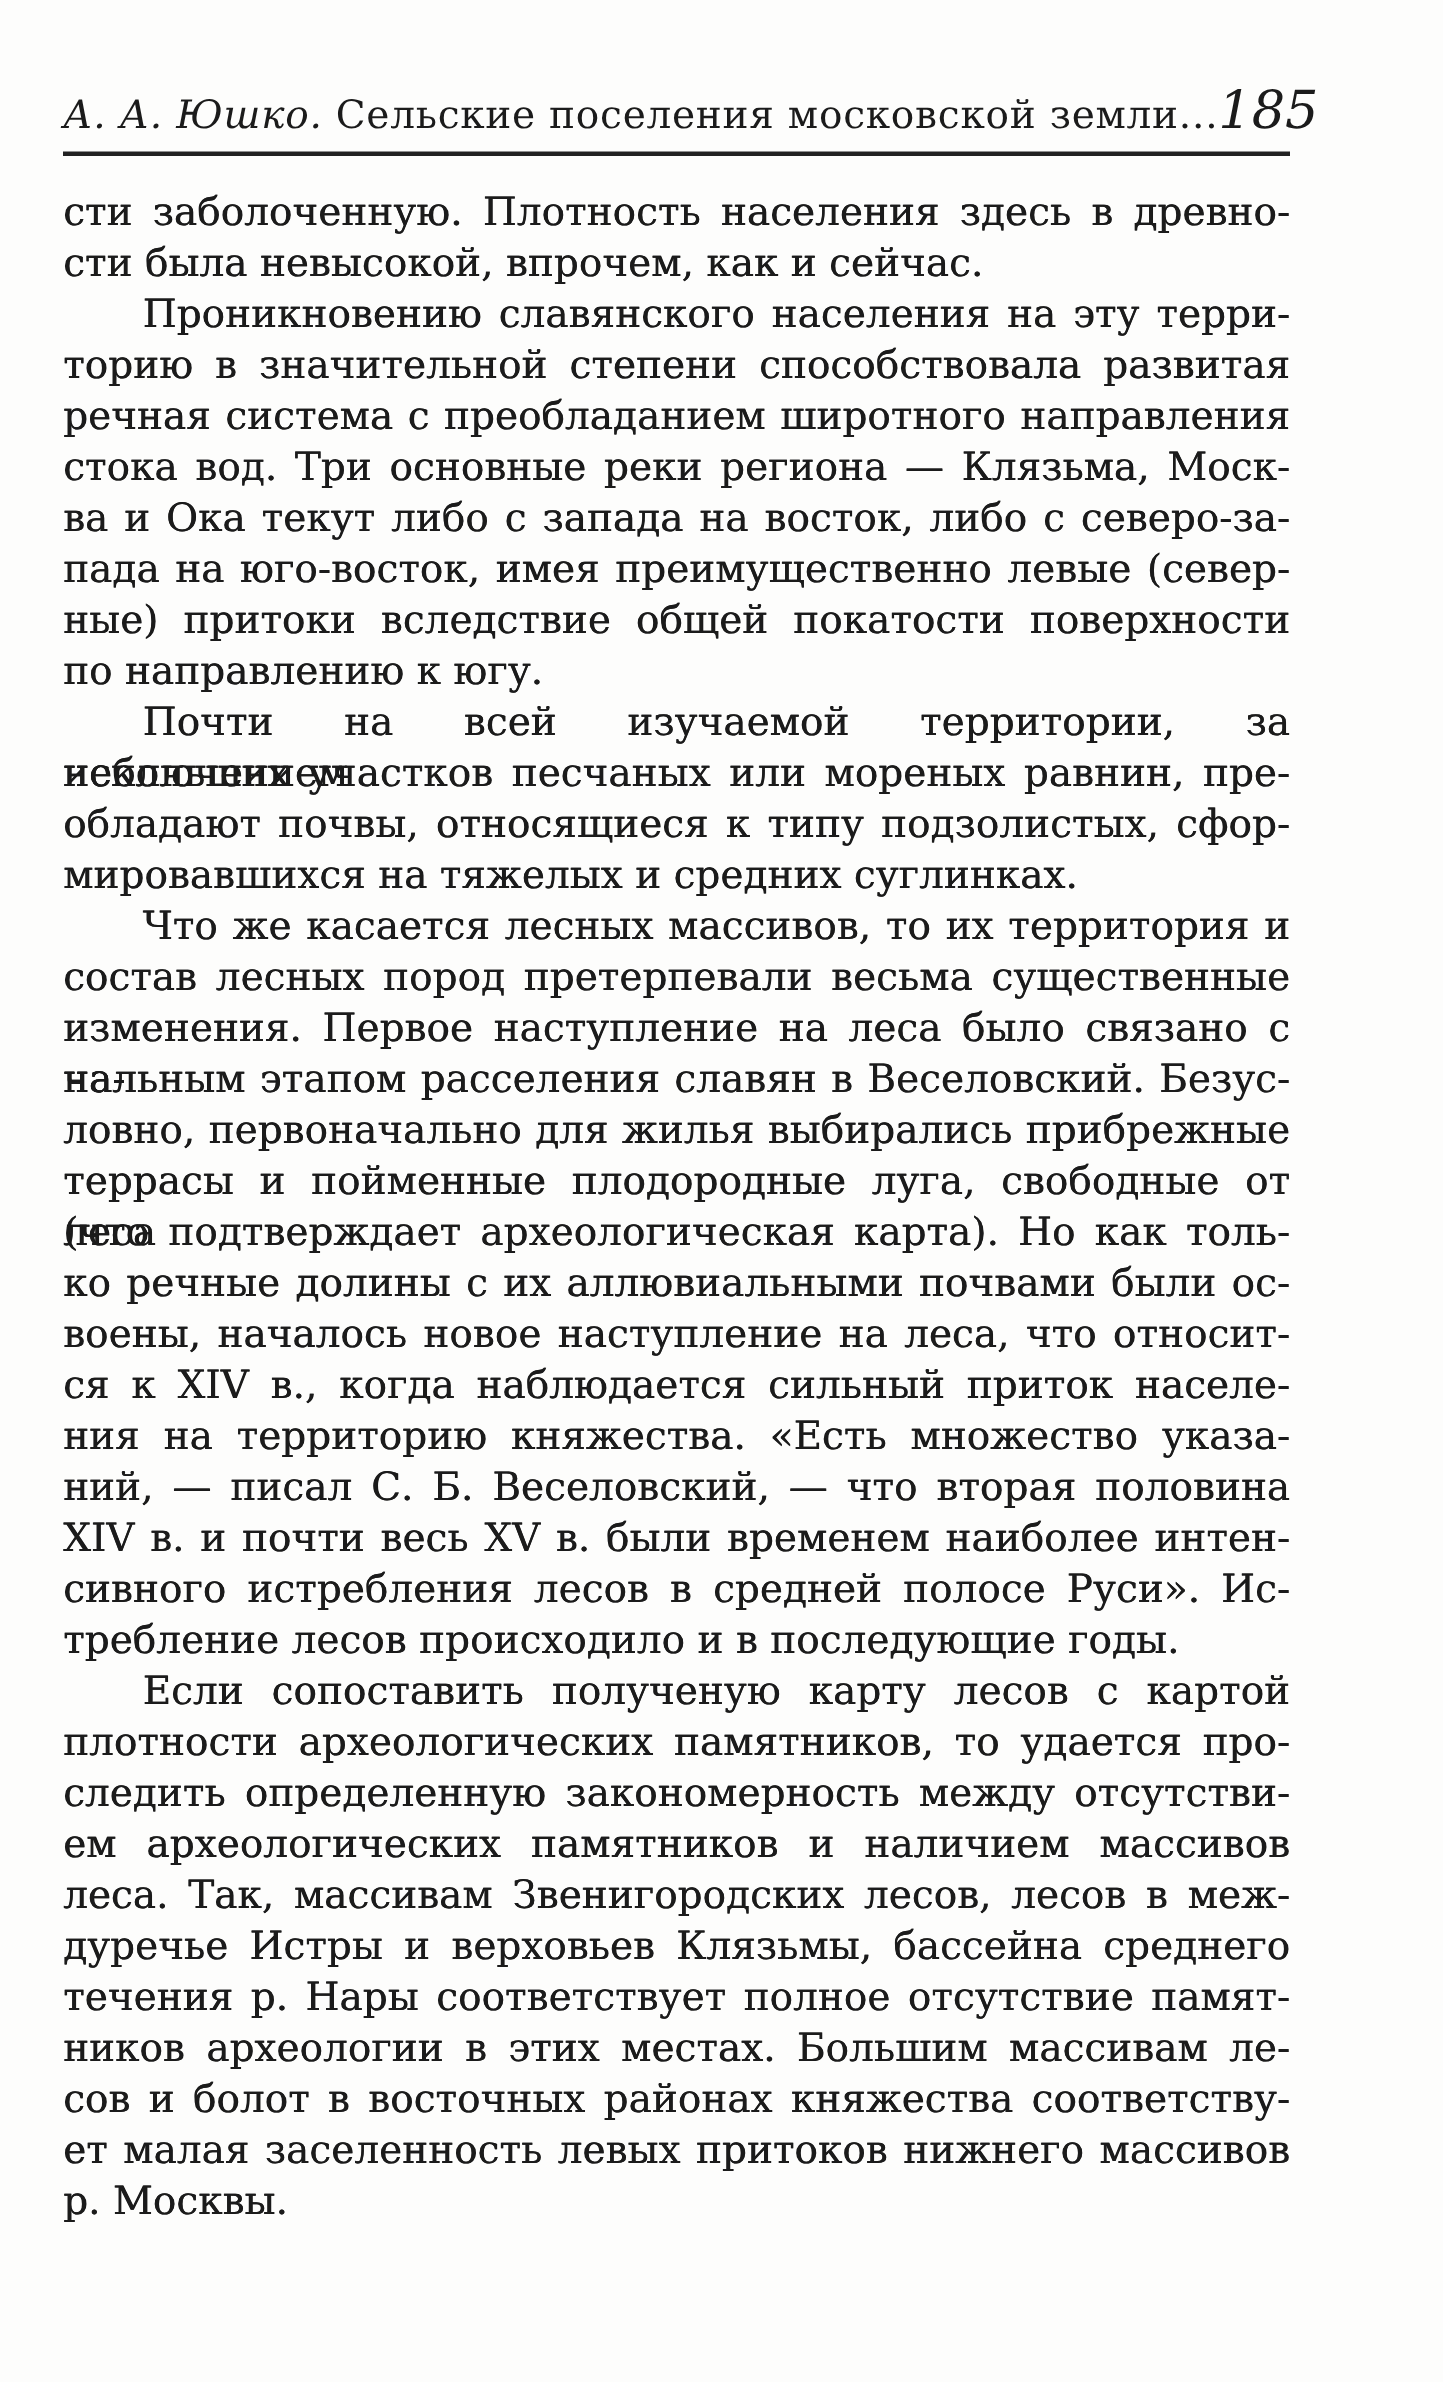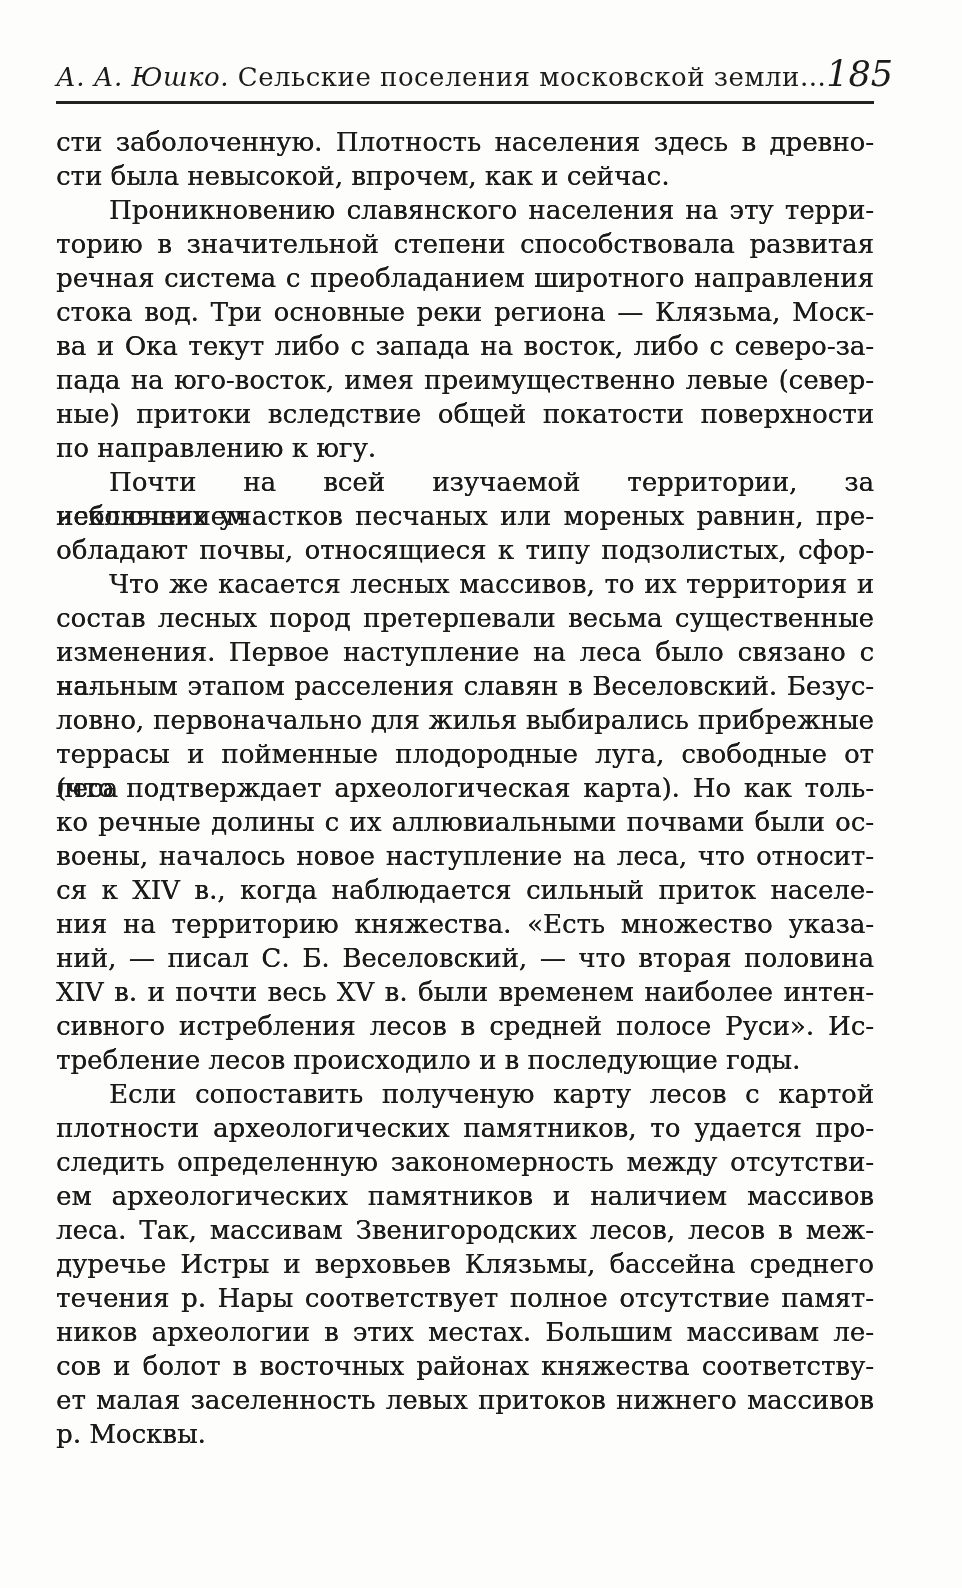--- a/index.html
+++ b/index.html
@@ -10,21 +10,20 @@
     background: #fdfdfc;
     overflow: hidden;
   }
   .scan-page {
     position: absolute;
     left: 42px;
     top: 58px;
     width: 818px;
     font-family: "DejaVu Serif", "Liberation Serif", serif;
     color: #1b1b1b;
-    margin-left: 14px;
   }
   .running-head {
     display: flex;
     justify-content: space-between;
     align-items: baseline;
     font-size: 26px;
     line-height: 32px;
     padding-bottom: 8px;
     border-bottom: 3px solid #222;
     white-space: nowrap;
@@ -81,20 +80,21 @@
       <div class="line">ва и Ока текут либо с запада на восток, либо с северо-за-</div>
       <div class="line">пада на юго-восток, имея преимущественно левые (север-</div>
       <div class="line">ные) притоки вследствие общей покатости поверхности</div>
       <div class="line last">по направлению к югу.</div>
     </div>
 
     <div class="para">
       <div class="line first">Почти на всей изучаемой территории, за исключением</div>
       <div class="line">небольших участков песчаных или мореных равнин, пре-</div>
       <div class="line">обладают почвы, относящиеся к типу подзолистых, сфор-</div>
+      <div class="line last">мировавшихся на тяжелых и средних суглинках.</div>
     </div>
 
     <div class="para">
       <div class="line first">Что же касается лесных массивов, то их территория и</div>
       <div class="line">состав лесных пород претерпевали весьма существенные</div>
       <div class="line">изменения. Первое наступление на леса было связано с на-</div>
       <div class="line">чальным этапом расселения славян в Веселовский. Безус-</div>
       <div class="line">ловно, первоначально для жилья выбирались прибрежные</div>
       <div class="line">террасы и пойменные плодородные луга, свободные от леса</div>
       <div class="line">(что подтверждает археологическая карта). Но как толь-</div>

